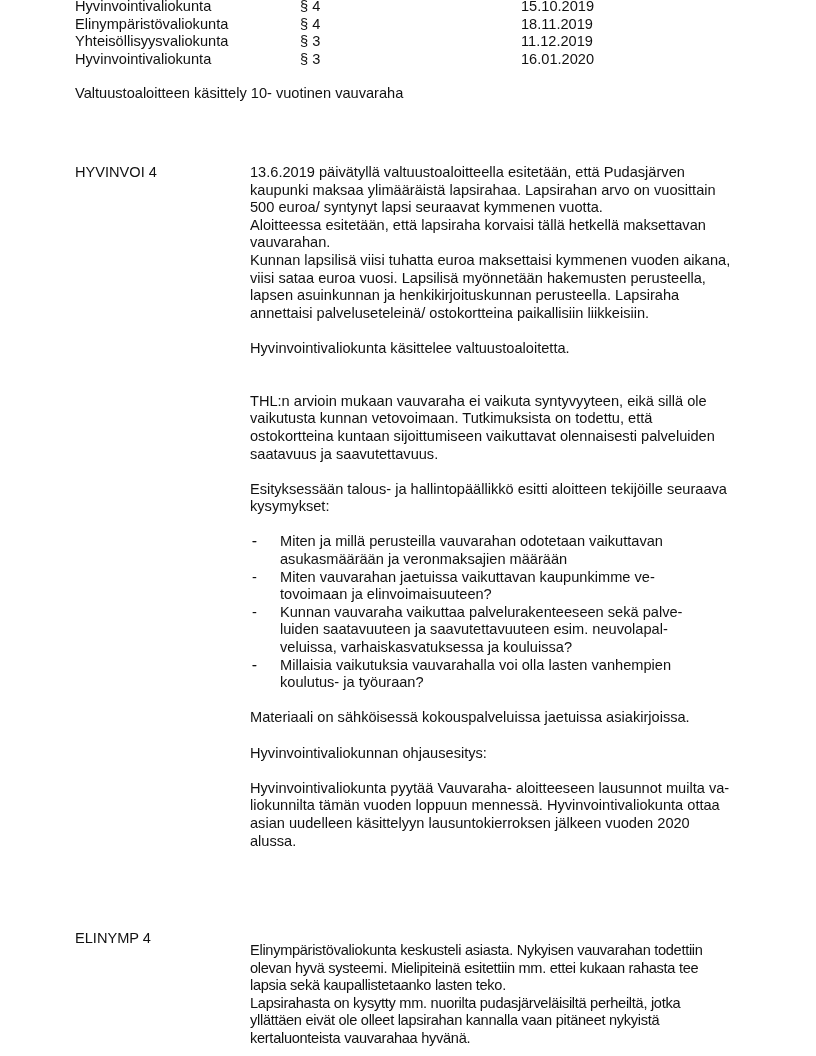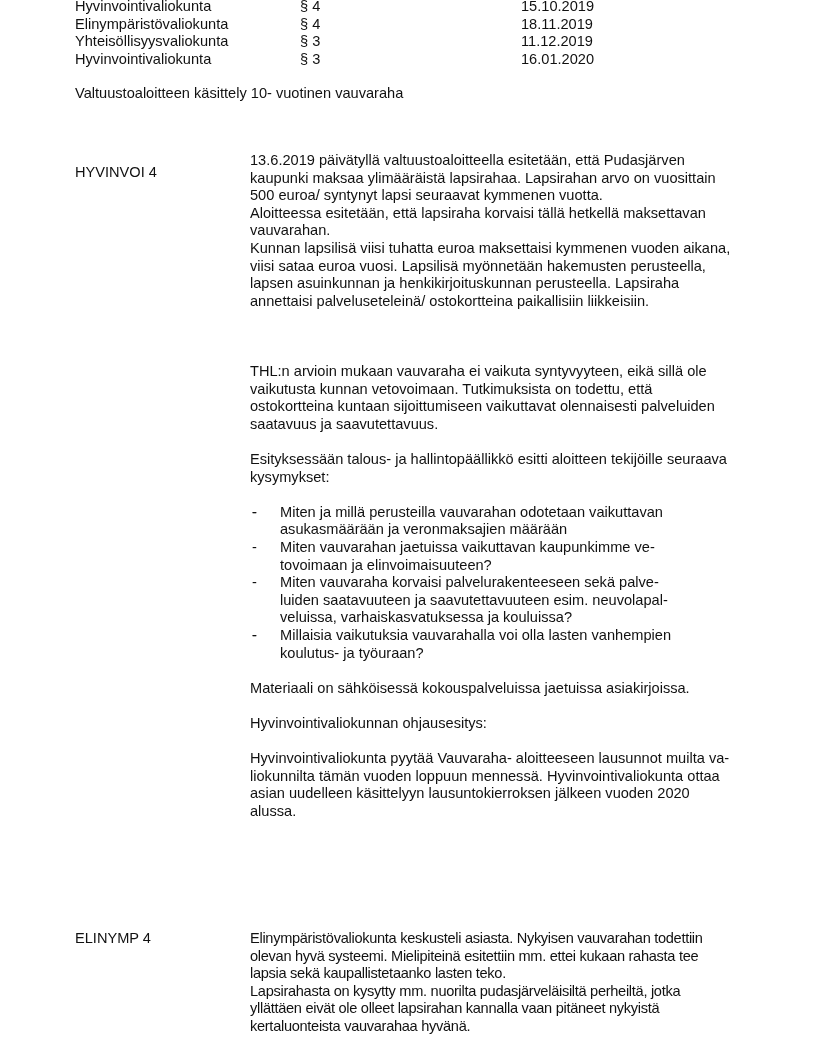--- a/index.html
+++ b/index.html
@@ -7,21 +7,21 @@
       width: 816px; height: 1056px; overflow: hidden; position: relative;
       font-family: "Liberation Sans", sans-serif;
       font-size: 14.6px; color: #111111;
     }
     .line { position: absolute; white-space: nowrap; line-height: 17.6px; }
     .hist-row { position: absolute; left: 75px; height: 17.6px; width: 600px; }
     .hist-row span { position: absolute; top: 0; white-space: nowrap; line-height: 17.6px; }
     .hist-row .c1 { left: 0; }
     .hist-row .c2 { left: 225px; }
     .hist-row .c3 { left: 446px; }
-    .body { position: absolute; left: 250px; width: 500px; }
+    .body { position: absolute; left: 250px; width: 500px; margin-top: 12px; }
     .body p { margin: 0; line-height: 17.6px; white-space: pre-line; }
     .gap { height: 17.6px; }
     .q { position: relative; padding-left: 30px; line-height: 17.6px; white-space: pre-line; }
     .q .dash { position: absolute; left: 2px; top: 0; }
   </style>
 </head>
 <body>
 
 <div>
 
@@ -56,37 +56,38 @@
     <p>13.6.2019 päivätyllä valtuustoaloitteella esitetään, että Pudasjärven
 kaupunki maksaa ylimääräistä lapsirahaa. Lapsirahan arvo on vuosittain
 500 euroa/ syntynyt lapsi seuraavat kymmenen vuotta.
 Aloitteessa esitetään, että lapsiraha korvaisi tällä hetkellä maksettavan
 vauvarahan.
 Kunnan lapsilisä viisi tuhatta euroa maksettaisi kymmenen vuoden aikana,
 viisi sataa euroa vuosi. Lapsilisä myönnetään hakemusten perusteella,
 lapsen asuinkunnan ja henkikirjoituskunnan perusteella. Lapsiraha
 annettaisi palveluseteleinä/ ostokortteina paikallisiin liikkeisiin.</p>
     <div class="gap"></div>
+    <p>Hyvinvointivaliokunta käsittelee valtuustoaloitetta.</p>
     <div class="gap"></div>
     <div class="gap"></div>
     <p>THL:n arvioin mukaan vauvaraha ei vaikuta syntyvyyteen, eikä sillä ole
 vaikutusta kunnan vetovoimaan. Tutkimuksista on todettu, että
 ostokortteina kuntaan sijoittumiseen vaikuttavat olennaisesti palveluiden
 saatavuus ja saavutettavuus.</p>
     <div class="gap"></div>
     <p>Esityksessään talous- ja hallintopäällikkö esitti aloitteen tekijöille seuraava
 kysymykset:</p>
     <div class="gap"></div>
     <div>
       <div class="q"><span class="dash">-</span></div>
       <div class="q"><span class="dash">-</span><span>Miten ja millä perusteilla vauvarahan odotetaan vaikuttavan
 asukasmäärään ja veronmaksajien määrään</span></div>
       <div class="q"><span class="dash">-</span><span>Miten vauvarahan jaetuissa vaikuttavan kaupunkimme ve-
 tovoimaan ja elinvoimaisuuteen?</span></div>
-      <div class="q"><span class="dash">-</span><span>Miten vauvaraha korvaisi palvelurakenteeseen sekä palve-
+      <div class="q"><span class="dash">-</span><span>Kunnan vauvaraha vaikuttaa palvelurakenteeseen sekä palve-
 luiden saatavuuteen ja saavutettavuuteen esim. neuvolapal-
 veluissa, varhaiskasvatuksessa ja kouluissa?</span></div>
       <div class="q"><span class="dash">-</span></div>
       <div class="q"><span class="dash">-</span><span>Millaisia vaikutuksia vauvarahalla voi olla lasten vanhempien
 koulutus- ja työuraan?</span></div>
     </div>
     <div class="gap"></div>
     <p>Materiaali on sähköisessä kokouspalveluissa jaetuissa asiakirjoissa.</p>
     <div class="gap"></div>
     <p>Hyvinvointivaliokunnan ohjausesitys:</p>

